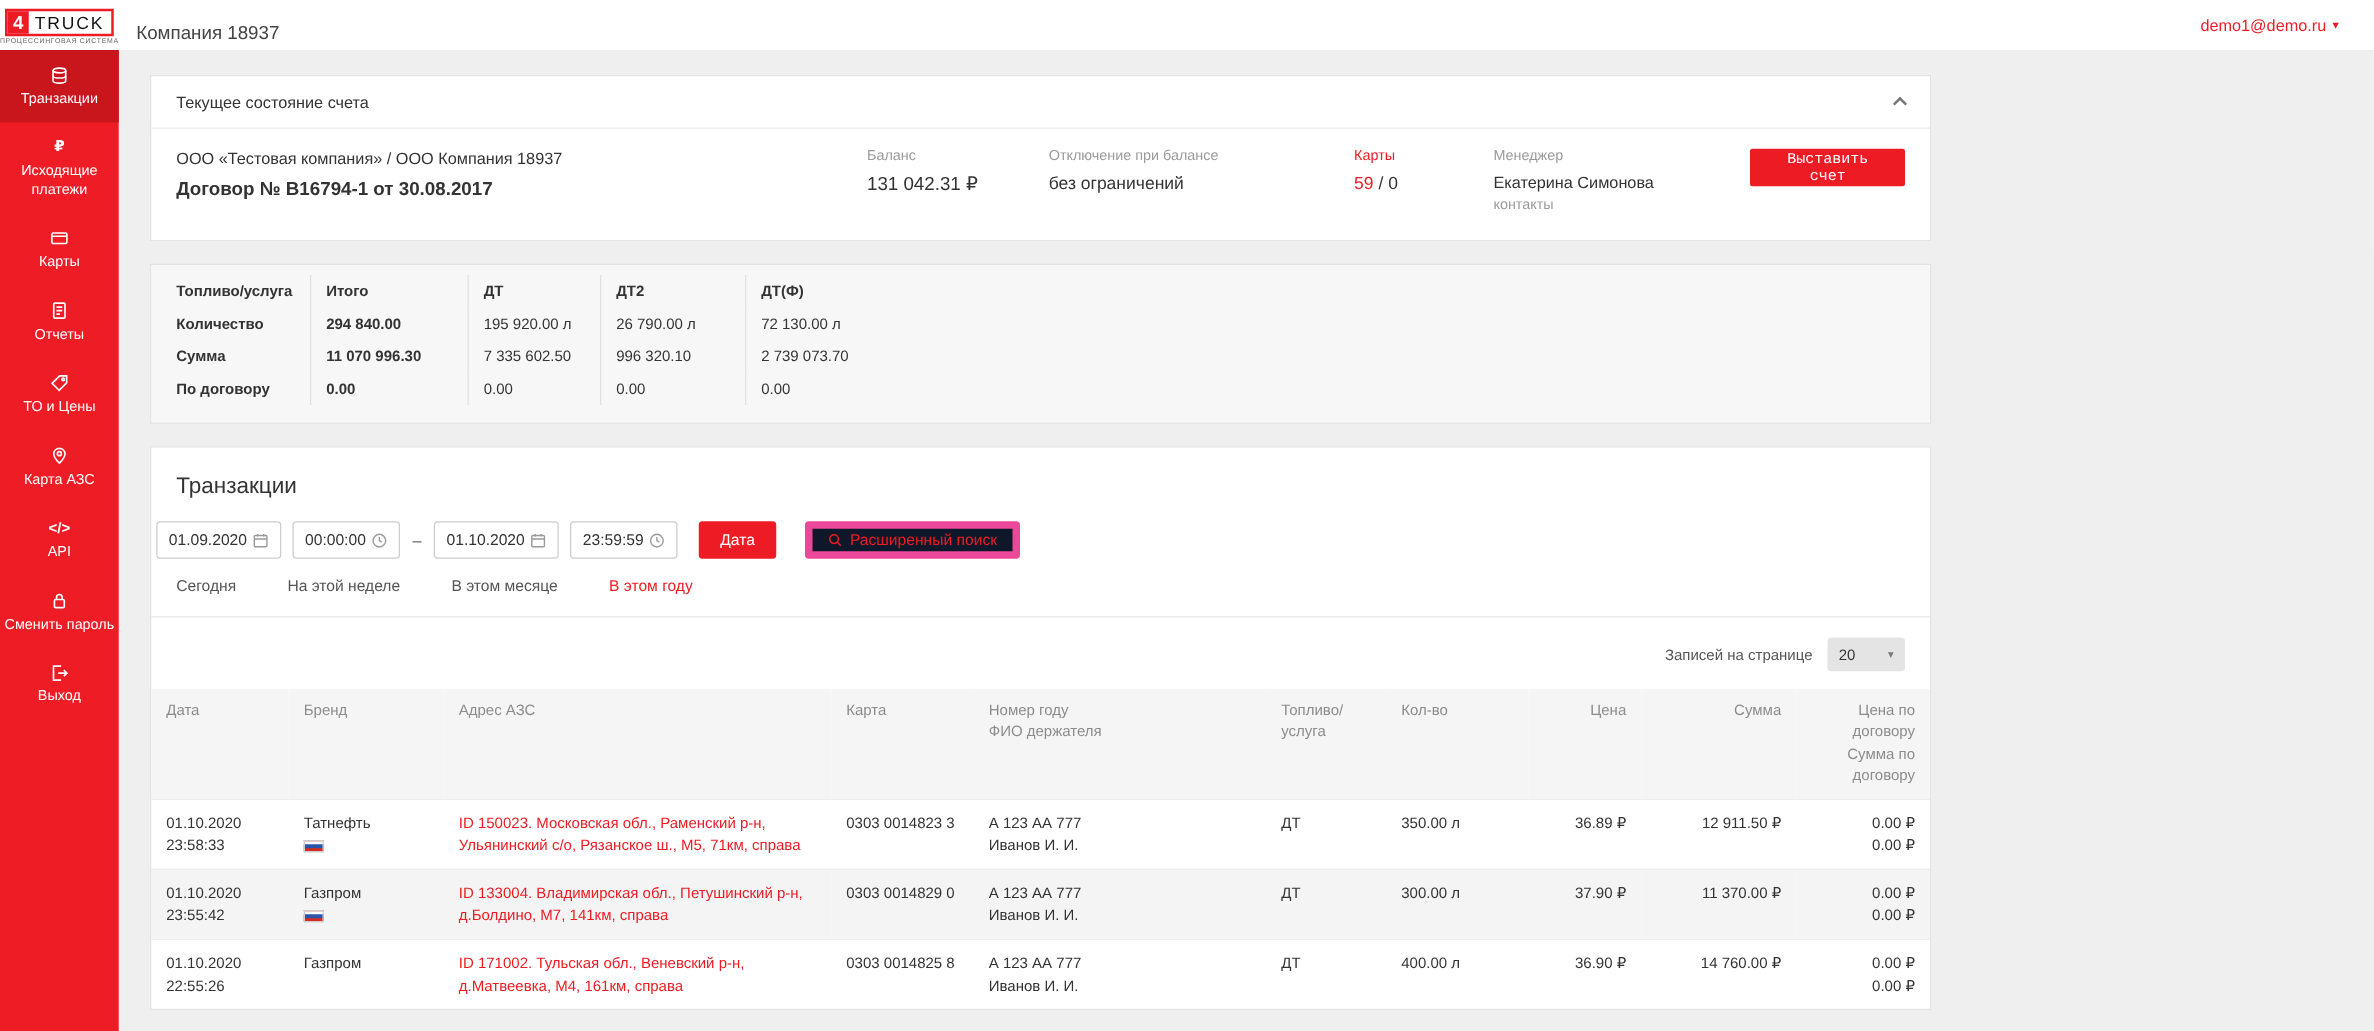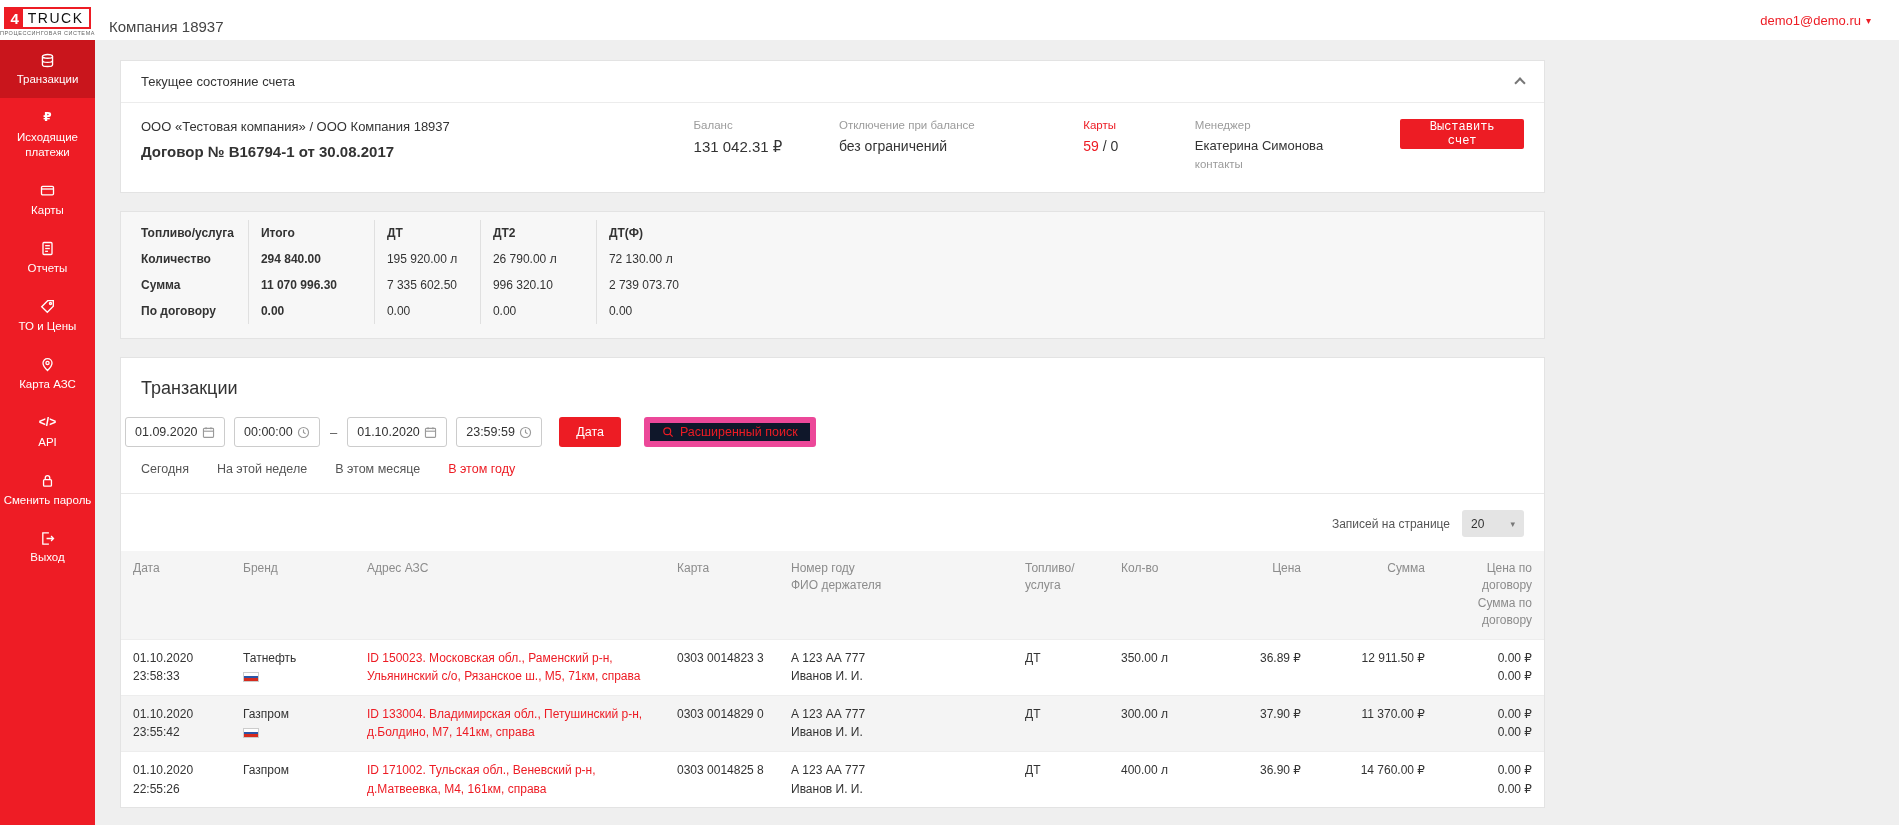--- a/index.html
+++ b/index.html
@@ -58,21 +58,21 @@
   .totals-table .c-dt2 { width: 116px; }
   
   .tx-title { font-size: 18px; color: #333; padding: 20px 20px 18px; }
   .tx-filters { display: flex; align-items: center; gap: 9px; padding: 0 4px; }
   .inp { display: flex; align-items: center; justify-content: space-between; border: 1px solid #ccc; border-radius: 3px; height: 30px; padding: 0 9px; font-size: 12.5px; color: #333; background: #fff; cursor: text; }
   .inp.date { width: 100px; }
   .inp.time { width: 86px; text-align: center; }
   .dash { color: #555; font-size: 13px; margin: 0 1px; }
   .btn-find { background: #ed1c24; color: #fff; height: 30px; padding: 0 17px; border: none; border-radius: 3px; font-size: 12.5px; margin-left: 8px; cursor: pointer; font-family: inherit; }
   .btn-adv { border: 6px solid #ec4899; color: #ed1c24; background: #0f172a; height: 30px; padding: 0 12px; border-radius: 3px; font-size: 12.5px; display: flex; align-items: center; gap: 6px; margin-left: 14px; cursor: pointer; font-family: inherit; }
-  .tx-quick { display: flex; gap: 28px; padding: 15px 20px 17px; font-size: 12.5px; color: #555; border-bottom: 1px solid #e8e8e8; }
+  .tx-quick { display: flex; gap: 41px; padding: 15px 20px 17px; font-size: 12.5px; color: #555; border-bottom: 1px solid #e8e8e8; }
   .tx-quick .q { cursor: pointer; }
   .tx-quick .q.active { color: #ed1c24; }
   .tx-perpage { display: flex; justify-content: flex-end; align-items: center; gap: 12px; padding: 16px 20px 14px; font-size: 12px; color: #555; }
   .pp-select { background: #e4e4e4; border-radius: 3px; height: 27px; width: 62px; display: flex; align-items: center; justify-content: space-between; padding: 0 9px; font-size: 12px; color: #333; cursor: pointer; }
   .pp-select .caret { color: #777; font-size: 9px; }
   
   .tx-table { width: 100%; border-collapse: collapse; font-size: 12px; table-layout: fixed; }
   .tx-table thead td { background: #f5f5f5; color: #8c8c8c; padding: 9px 12px; vertical-align: top; line-height: 1.45; }
   .tx-table tbody td { padding: 9px 12px; border-top: 1px solid #ededed; vertical-align: top; line-height: 1.55; }
   .tx-table tbody tr:nth-child(even) { background: #f4f4f4; }

